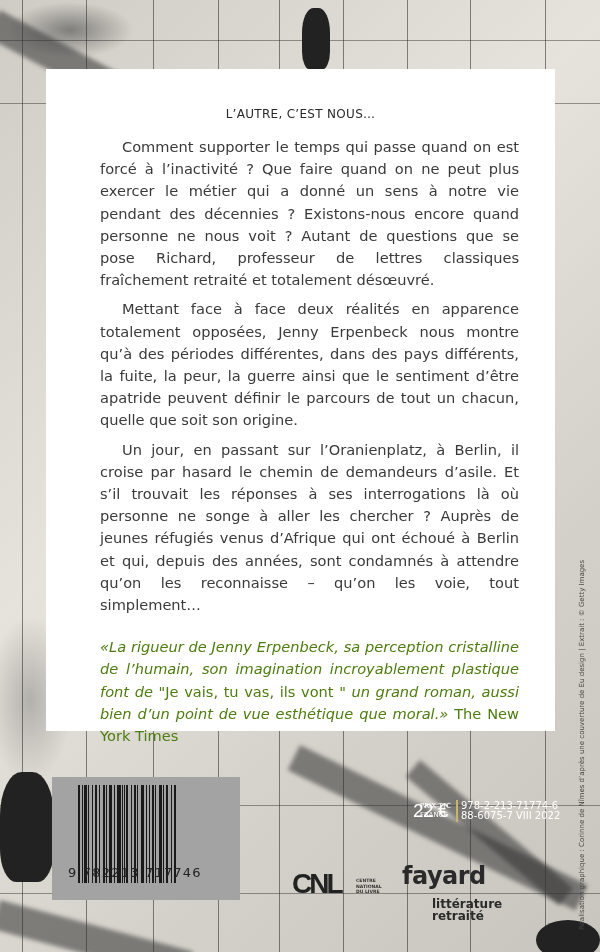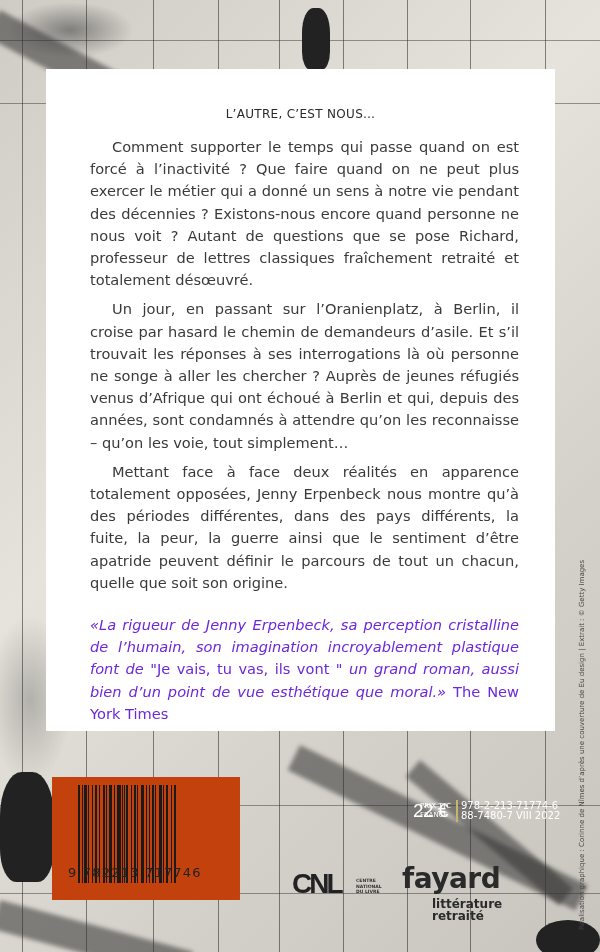--- a/index.html
+++ b/index.html
@@ -29,32 +29,32 @@
     background: #ffffff;
   }
   .headline {
     position: absolute; left: 0; right: 0; top: 38px; text-align: center;
     font-size: 12px; letter-spacing: 0.3px; color: #2a2a2a;
   }
   .body-text {
     position: absolute; left: 36px; width: 437px; top: 67px;
     font-size: 14.6px; line-height: 22.2px; color: #3a3a3a; text-align: justify;
   }
-  .body-text p { margin: 0 0 7px 8px; text-indent: 22px; }
+  .body-text p { margin: 0 0 7px 18px; text-indent: 22px; }
   .quote {
-    margin-top: 20px !important; text-indent: 0 !important; color: #6d28d9;
+    margin-top: 20px !important; text-indent: 0 !important; color: #4d7c0f;
   }
   .quote i { font-style: italic; }
   .translator {
     position: absolute; left: 36px; top: 620px;
     font-size: 14px; font-style: italic; color: #4a4a4a;
   }
   .barcode-box {
     position: absolute; left: 52px; top: 777px; width: 188px; height: 123px;
-    background: #c2410c;
+    background: #a3a3a3;
   }
   .bars { position: absolute; left: 26px; top: 8px; width: 150px; height: 98px; display: flex; align-items: flex-start; }
   .bars span { display: block; height: 98px; background: #1a1a1a; }
   .barcode-num {
     position: absolute; left: 16px; top: 88px; font-size: 13px; letter-spacing: 1.2px;
     color: #222; background: transparent; font-family: "DejaVu Sans", sans-serif;
   }
   .price {
     position: absolute; left: 383px; top: 800px; font-size: 19px; color: #ffffff;
     font-family: "Liberation Sans", sans-serif; letter-spacing: -0.5px; margin-left: 30px;
@@ -69,21 +69,21 @@
   }
   .cnl {
     position: absolute; left: 292px; top: 868px; font-size: 28px; font-weight: bold;
     color: #222; font-family: "Liberation Sans", sans-serif; letter-spacing: -3px;
   }
   .cnl-sub {
     position: absolute; left: 356px; top: 878px; font-size: 4.5px; line-height: 5.5px; color: #333;
     text-transform: uppercase; font-weight: bold;
   }
   .fayard {
-    position: absolute; left: 402px; top: 862px; font-size: 28px; font-weight: bold;
+    position: absolute; left: 402px; top: 862px; font-size: 24px; font-weight: bold;
     color: #2a2a2a; font-family: "DejaVu Sans", sans-serif; letter-spacing: -0.5px;
   }
   .fayard-sub {
     position: absolute; left: 432px; top: 898px; font-size: 12px; line-height: 12px; font-weight: bold;
     color: #2a2a2a;
   }
   .credit {
     position: absolute; left: 578px; top: 930px; transform-origin: left top; transform: rotate(-90deg);
     font-size: 7px; color: #444; white-space: nowrap;
   }
@@ -113,22 +113,22 @@
   <div class="shadow-stripe" style="left:0;top:900px;width:200px;height:30px;transform:rotate(15deg)"></div>
   <div class="person" style="left:302px;top:8px;width:28px;height:62px"></div>
   <div class="person" style="left:0;top:772px;width:54px;height:110px"></div>
   <div class="person" style="left:536px;top:920px;width:64px;height:40px;border-radius:50%"></div>
 </div>
 
 <div class="panel">
   <div class="headline">L’AUTRE, C’EST NOUS…</div>
   <div class="body-text">
     <p>Comment supporter le temps qui passe quand on est forcé à l’inactivité ? Que faire quand on ne peut plus exercer le métier qui a donné un sens à notre vie pendant des décennies ? Existons-nous encore quand personne ne nous voit ? Autant de questions que se pose Richard, professeur de lettres classiques fraîchement retraité et totalement désœuvré.</p>
+    <p>Mettant face à face deux réalités en apparence totalement opposées, Jenny Erpenbeck nous montre qu’à des périodes différentes, dans des pays différents, la fuite, la peur, la guerre ainsi que le sentiment d’être apatride peuvent définir le parcours de tout un chacun, quelle que soit son origine.</p>
     <p>Un jour, en passant sur l’Oranienplatz, à Berlin, il croise par hasard le chemin de demandeurs d’asile. Et s’il trouvait les réponses à ses interrogations là où personne ne songe à aller les chercher ? Auprès de jeunes réfugiés venus d’Afrique qui ont échoué à Berlin et qui, depuis des années, sont condamnés à attendre qu’on les reconnaisse – qu’on les voie, tout simplement…</p>
-    <p>Mettant face à face deux réalités en apparence totalement opposées, Jenny Erpenbeck nous montre qu’à des périodes différentes, dans des pays différents, la fuite, la peur, la guerre ainsi que le sentiment d’être apatride peuvent définir le parcours de tout un chacun, quelle que soit son origine.</p>
     <p class="quote"><i>«La rigueur de Jenny Erpenbeck, sa perception cristalline de l’humain, son imagination incroyablement plastique font de</i> <span>"Je vais, tu vas, ils vont "</span> <i>un grand roman, aussi bien d’un point de vue esthétique que moral.»</i> <span>The New York Times</span></p>
   </div>
 </div>
 
 <div class="barcode-box">
   <div class="bars">
     <span style="width:2px;margin-right:2px"></span>
       <span style="width:1px;margin-right:1px"></span>
     <span style="width:3px;margin-right:1px"></span>
       <span style="width:1px;margin-right:3px"></span>
@@ -161,21 +161,21 @@
 </div>
 
 <div class="price">22 €</div>
 <div class="price-label">
   <div>PRIX TTC</div>
   <div>FRANCE</div>
 </div>
 <div class="price-sep"></div>
 <div class="isbn-small">
   <div>978-2-213-71774-6</div>
-  <div>88-7480-7 VIII 2022</div>
+  <div>88-6075-7 VIII 2022</div>
 </div>
 
 <div class="cnl">CNL</div>
 <div class="cnl-sub">
   <div>Centre</div>
   <div>National</div>
   <div>du Livre</div>
 </div>
 
 <div class="fayard">fayard</div>

